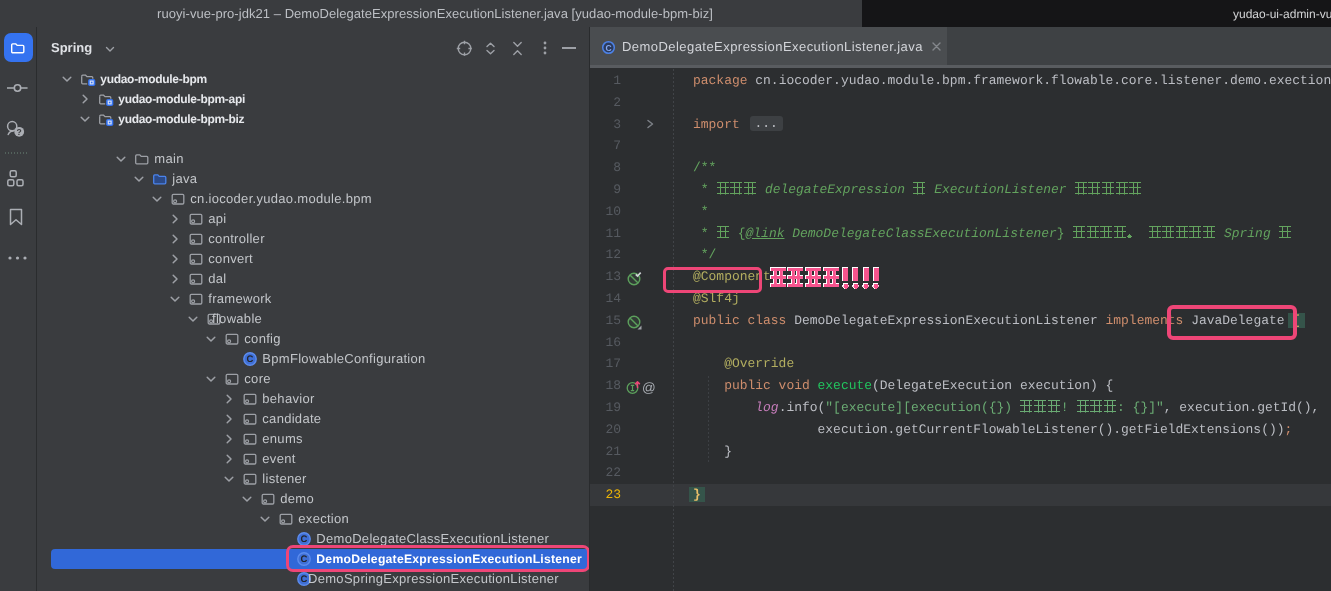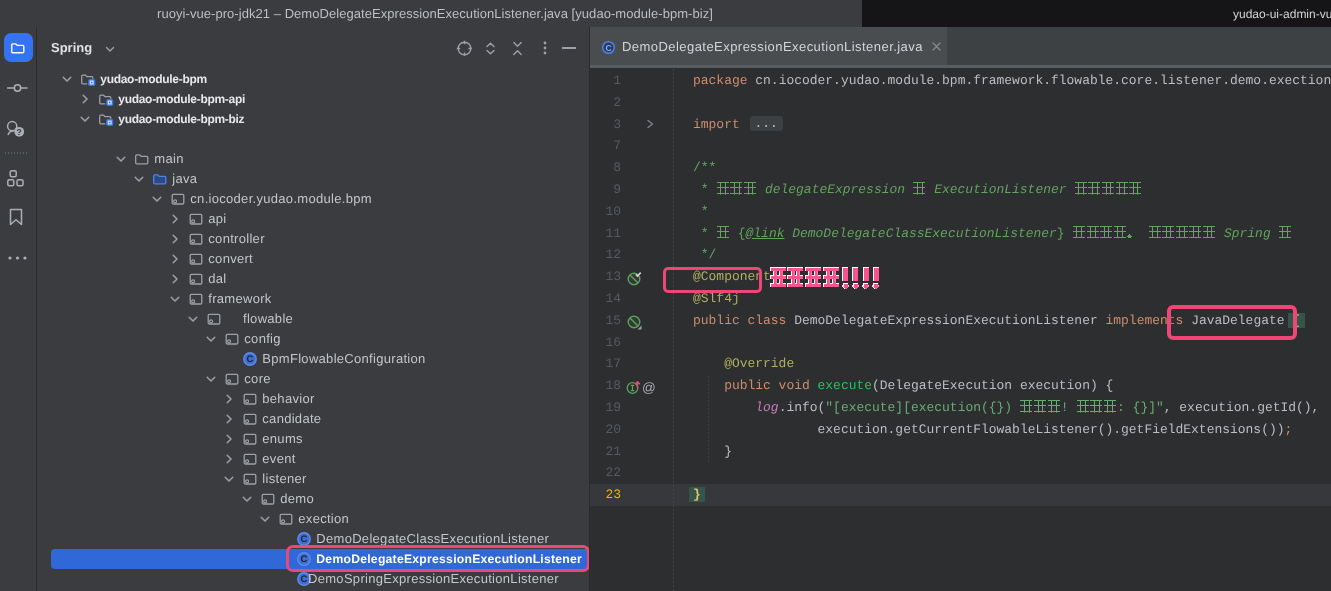--- a/index.html
+++ b/index.html
@@ -301,21 +301,21 @@
           <svg width="16" height="16" viewBox="0 0 16 16" style="">
             <path d="M4.2 6.2l3.8 3.8 3.8-3.8" stroke="#9da0a6" stroke-width="1.5" fill="none" stroke-linecap="round" stroke-linejoin="round"></path>
           </svg>
         </span>
         <span class="ticon" style="left:169.3px;">
           <svg width="16" height="16" viewBox="0 0 16 16" style="">
             <rect x="2.2" y="3.4" width="11.6" height="9.6" rx="1.2" fill="none" stroke="#9da0a6" stroke-width="1.3"></rect>
             <circle cx="5.1" cy="10.3" r="1.5" fill="none" stroke="#9da0a6" stroke-width="1.2"></circle>
           </svg>
         </span>
-        <span class="ttext" style="left:206px;">flowable</span>
+        <span class="ttext" style="left:175px;">flowable</span>
       </div>
 <div class="trow" style="top:260px;">
         <span class="chev" style="left:166.3px;">
           <svg width="16" height="16" viewBox="0 0 16 16" style="">
             <path d="M4.2 6.2l3.8 3.8 3.8-3.8" stroke="#9da0a6" stroke-width="1.5" fill="none" stroke-linecap="round" stroke-linejoin="round"></path>
           </svg>
         </span>
         <span class="ticon" style="left:187.3px;">
           <svg width="16" height="16" viewBox="0 0 16 16" style="">
             <rect x="2.2" y="3.4" width="11.6" height="9.6" rx="1.2" fill="none" stroke="#9da0a6" stroke-width="1.3"></rect>

